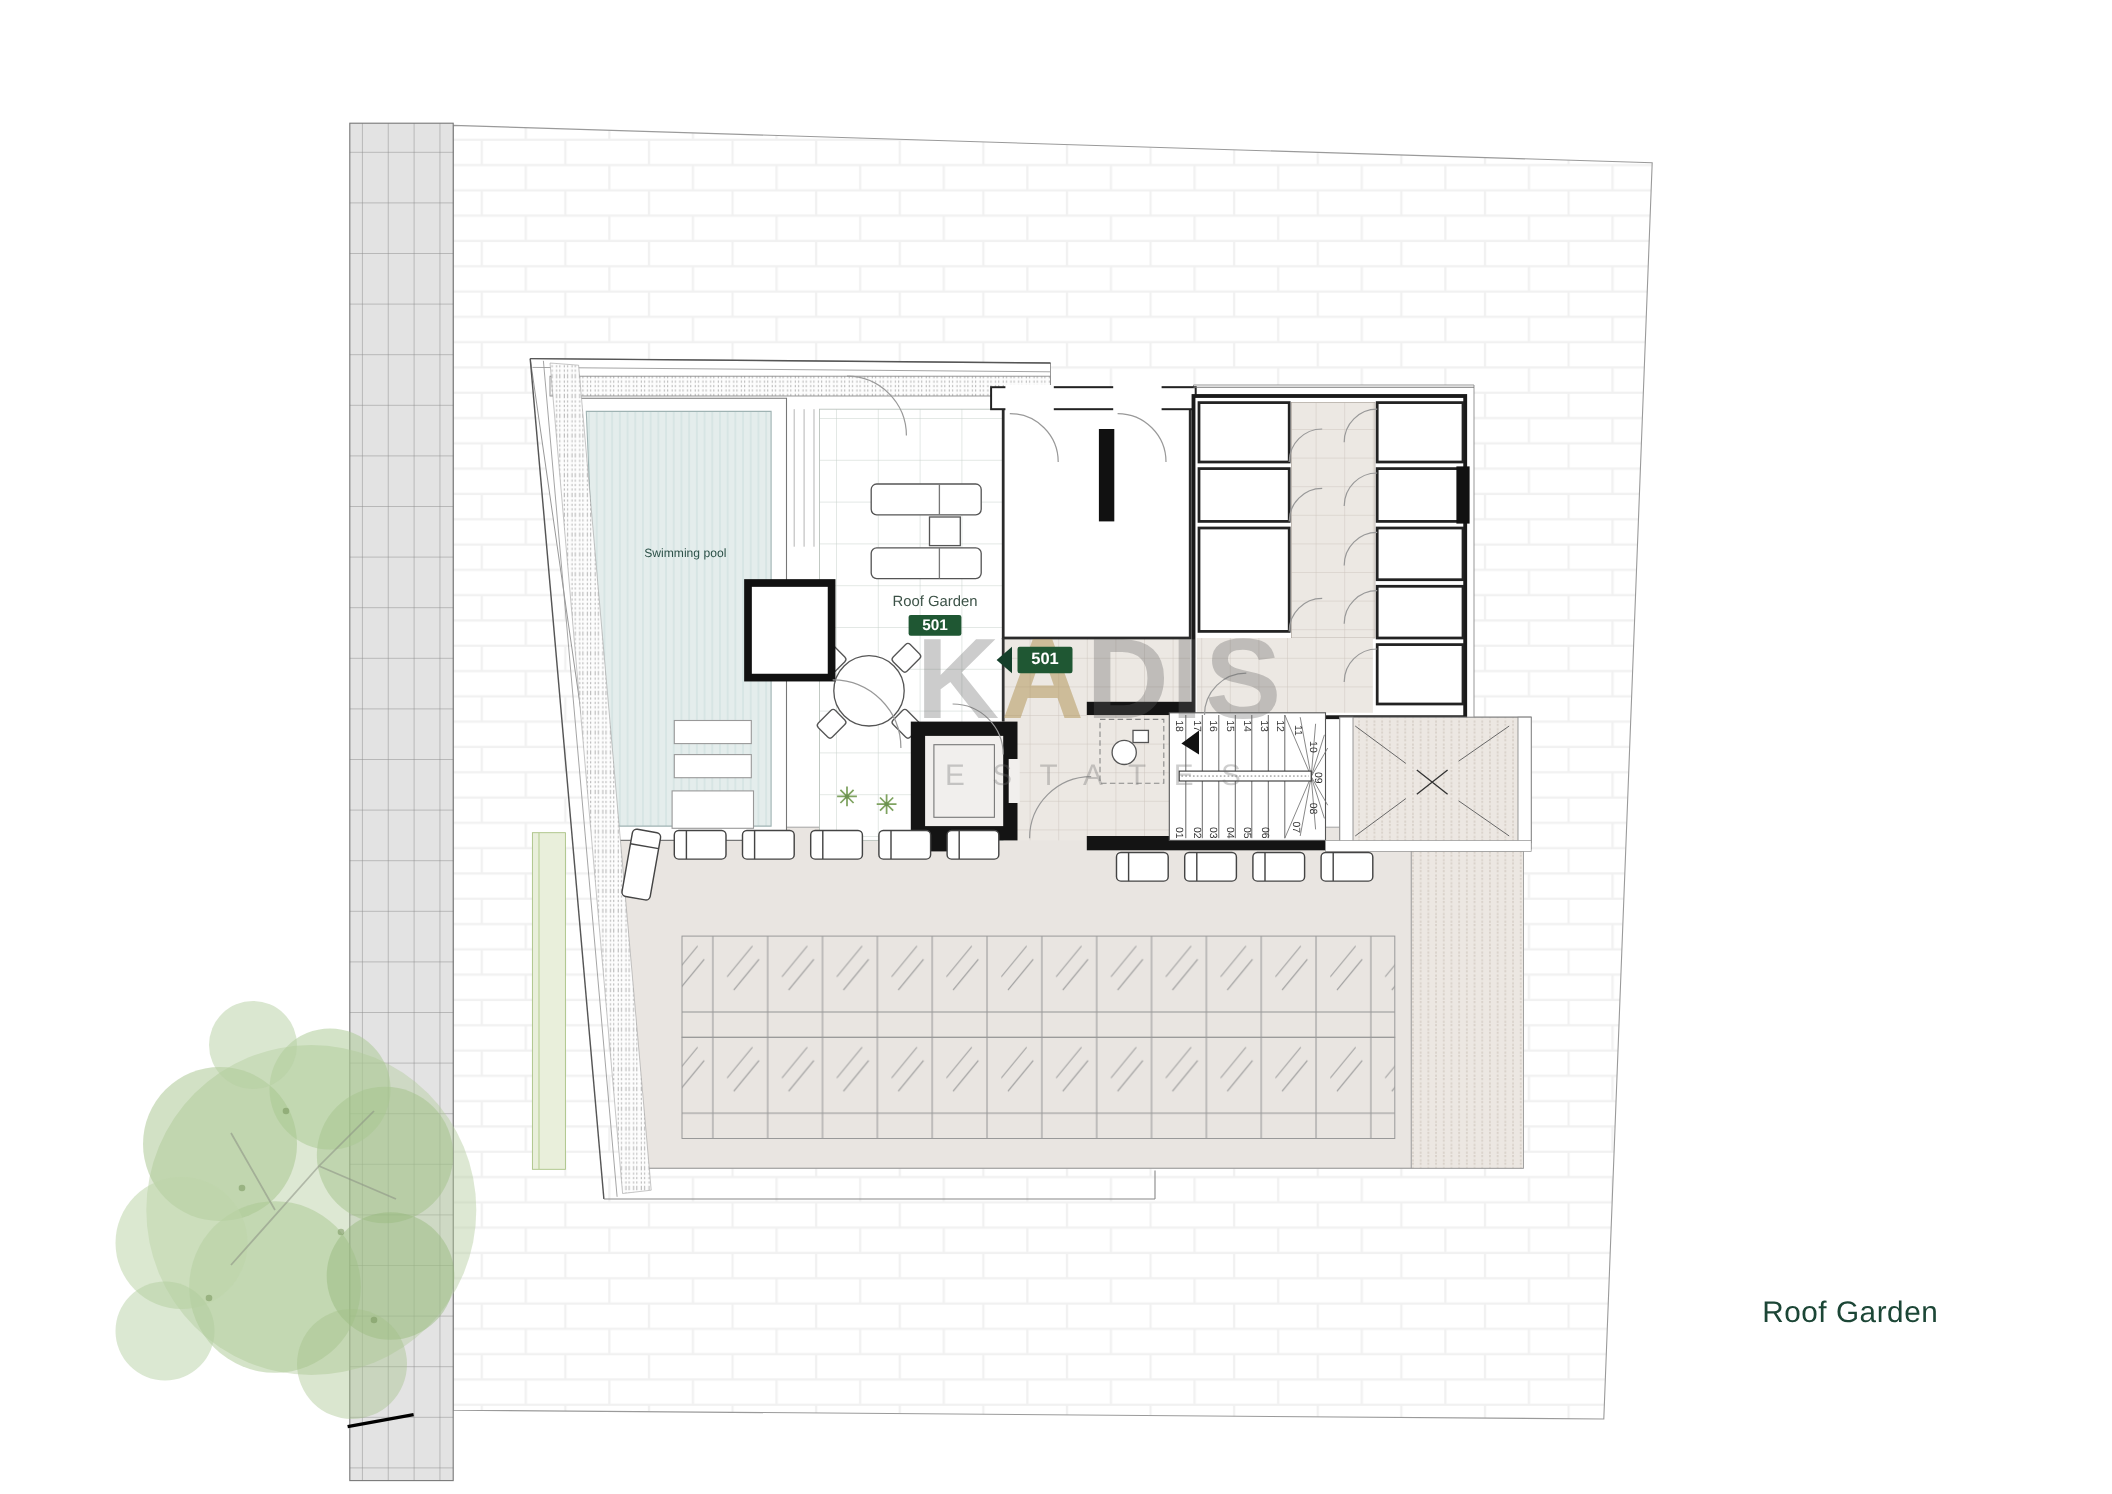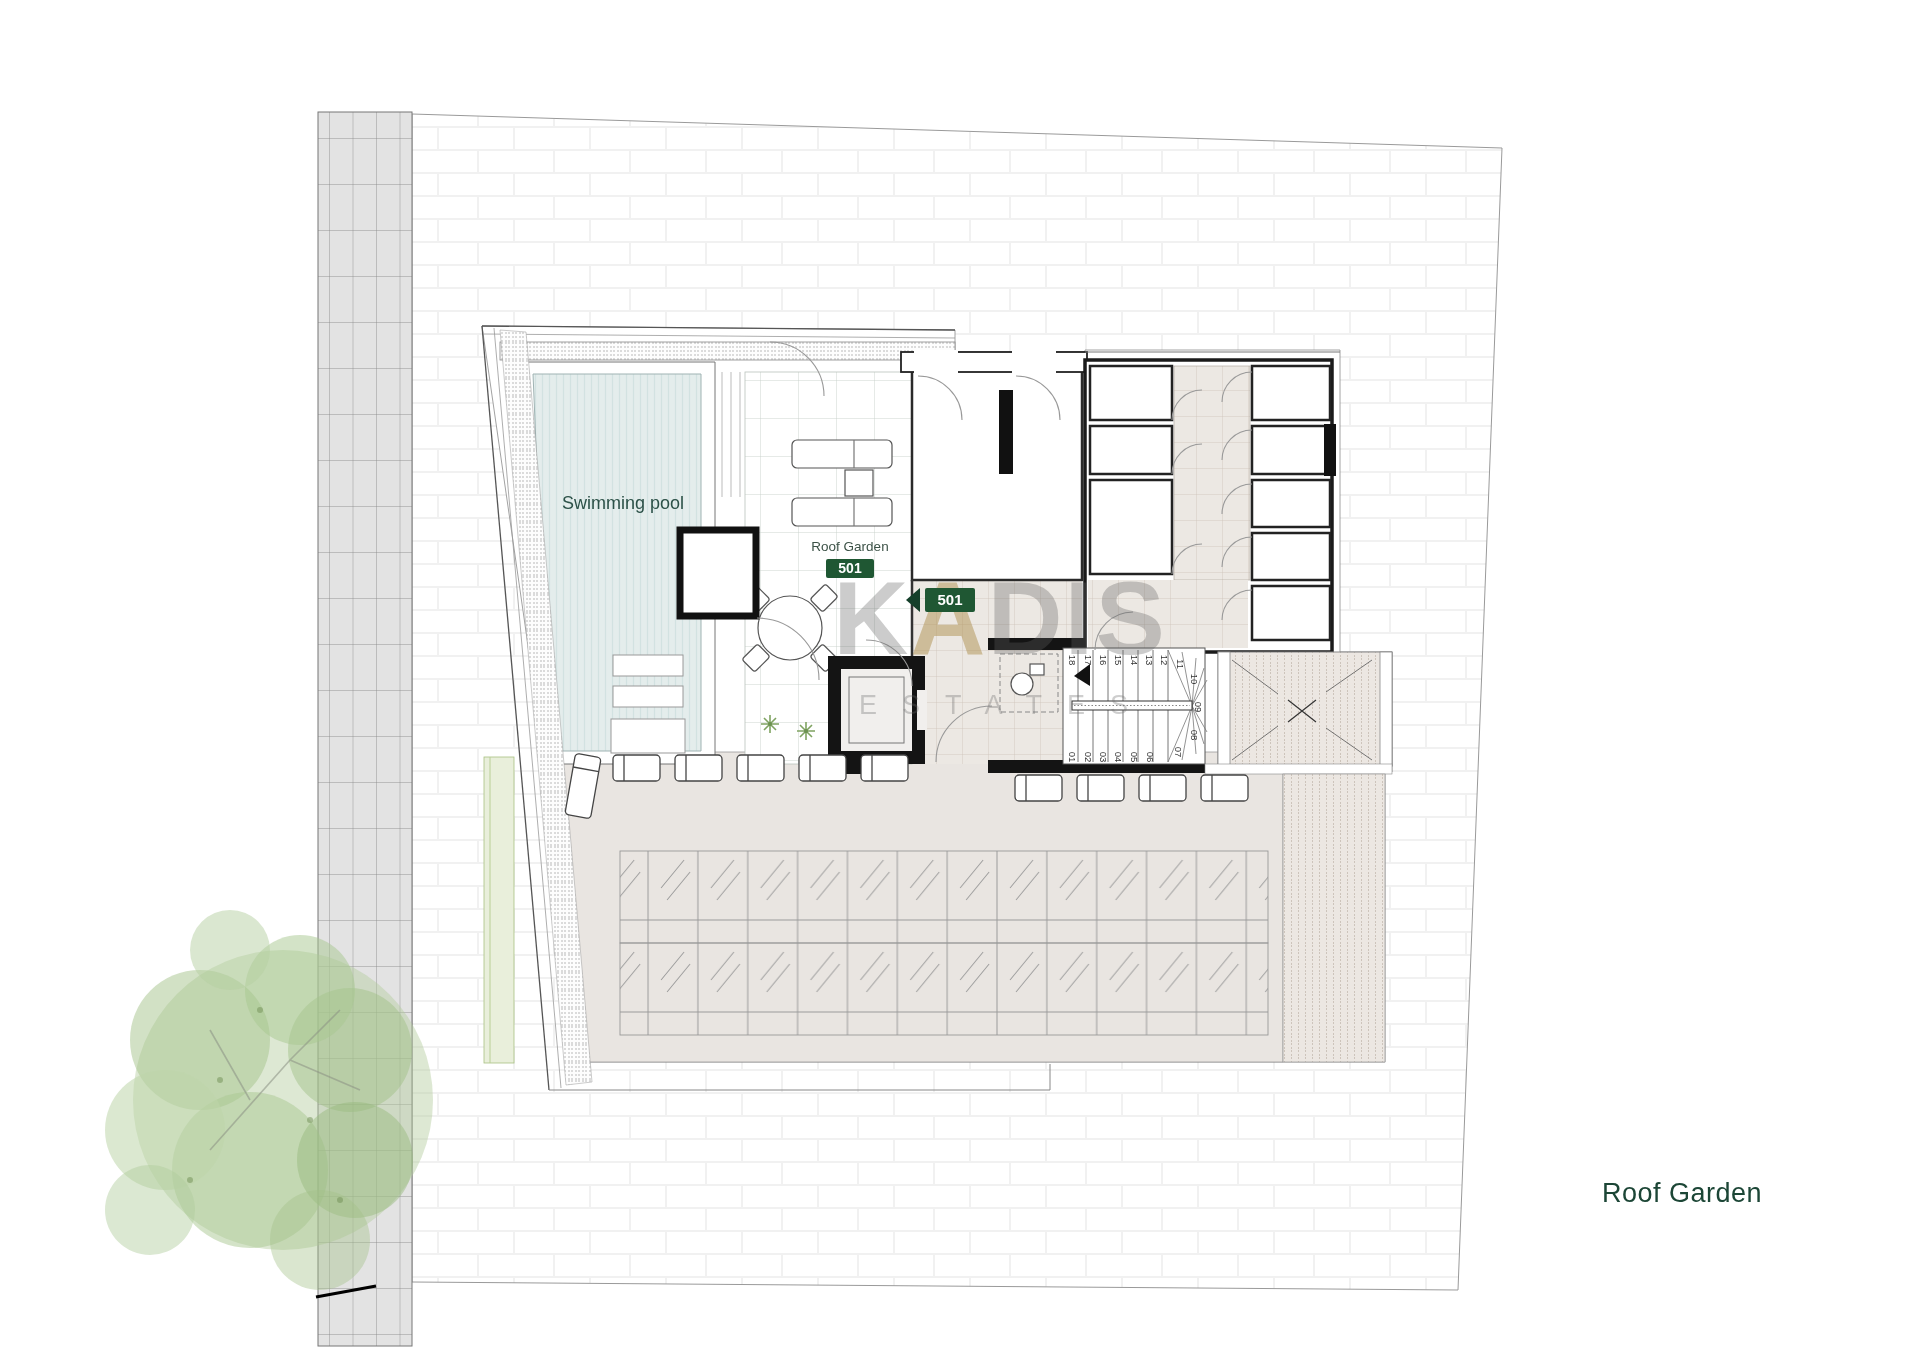--- a/index.html
+++ b/index.html
@@ -19,21 +19,21 @@
   
   #rg-label{position:absolute;left:788px;top:539px;width:124px;text-align:center;color:#3c5247;font-size:13.5px;}
   #rg-label .badge{width:48px;font-size:14px;margin-top:5px;}
   
   #entry{position:absolute;left:906px;top:588px;display:flex;align-items:center;}
   #entry .tri{width:0;height:0;border-top:12px solid transparent;border-bottom:12px solid transparent;
               border-right:14px solid #143f2a;margin-right:5px;}
   #entry .badge{margin:0;width:50px;font-size:15px;line-height:24px;}
   
   #pool-label{position:absolute;left:550px;top:494px;width:146px;text-align:center;
-              color:#2c5148;font-size:18px;line-height:19px;}
+              color:#2c5148;font-size:11px;line-height:19px;}
   
   #sheet-title{position:absolute;left:1602px;top:1178px;font-size:27px;color:#1c4636;
                letter-spacing:.5px;font-weight:500;}
 </style>
 </head>
 <body>
 
 <div id="stage">
 
 <svg id="plan-svg" width="1920" height="1358" viewBox="0 0 1920 1358">

